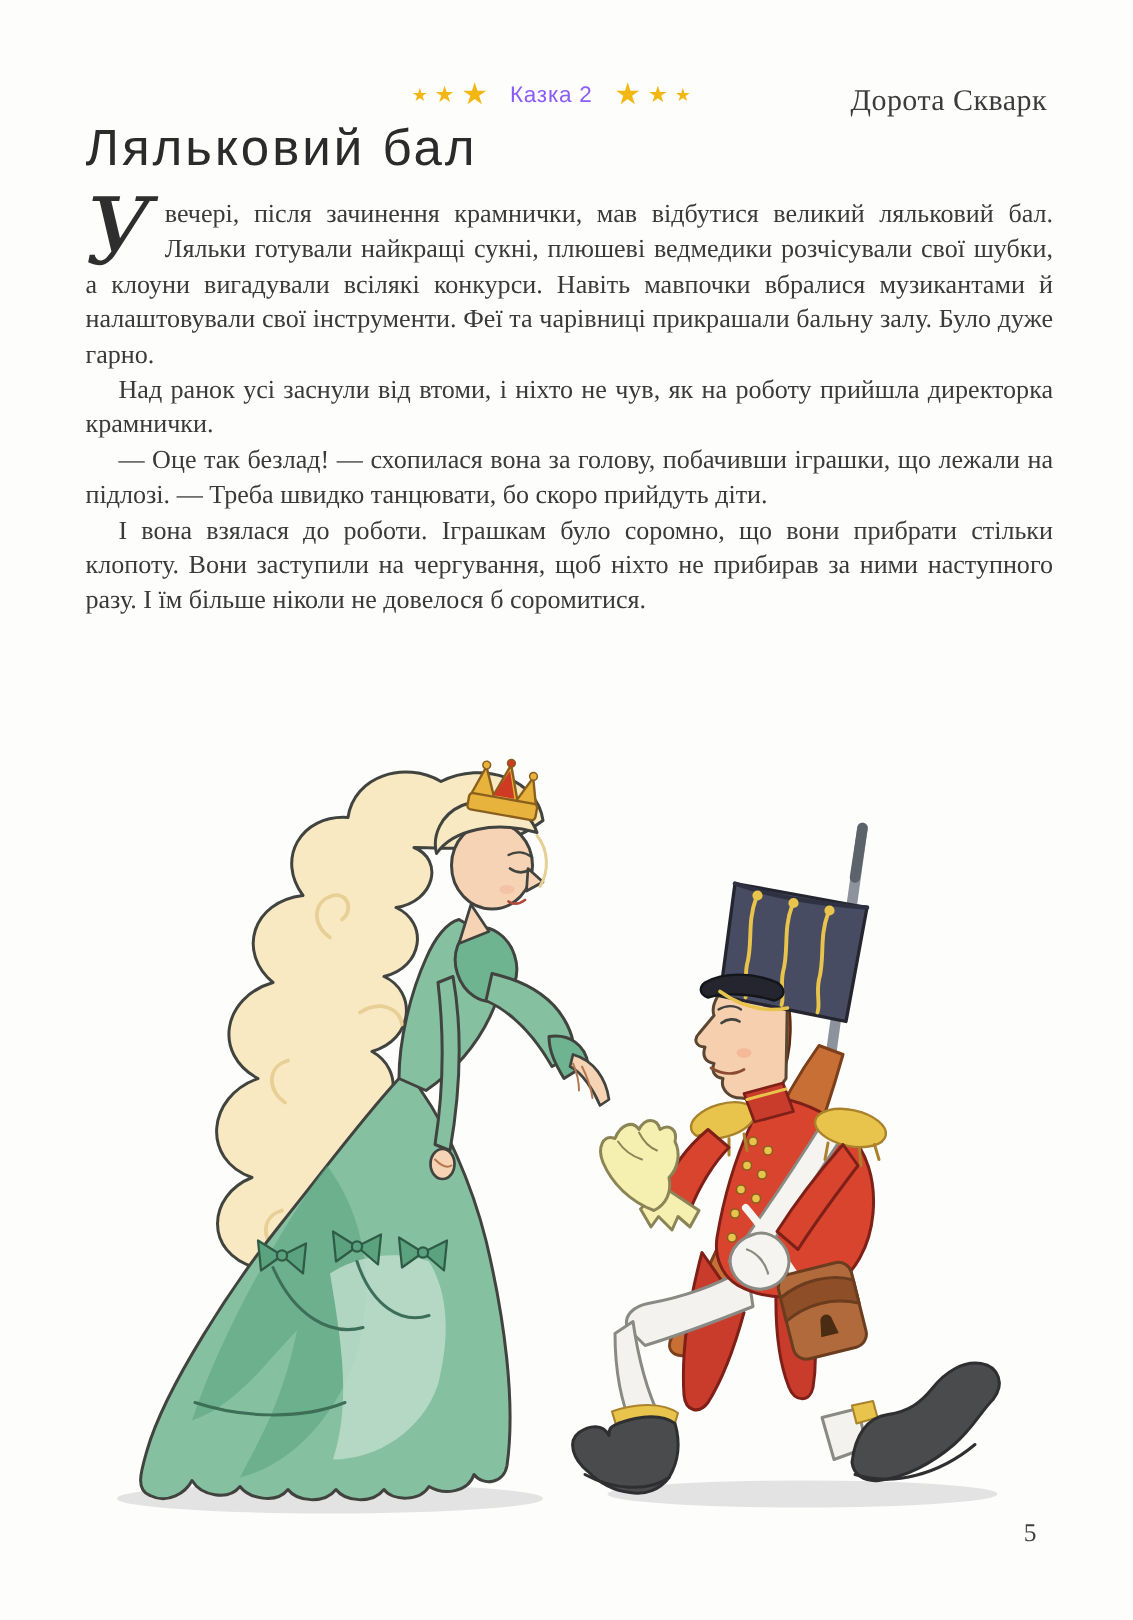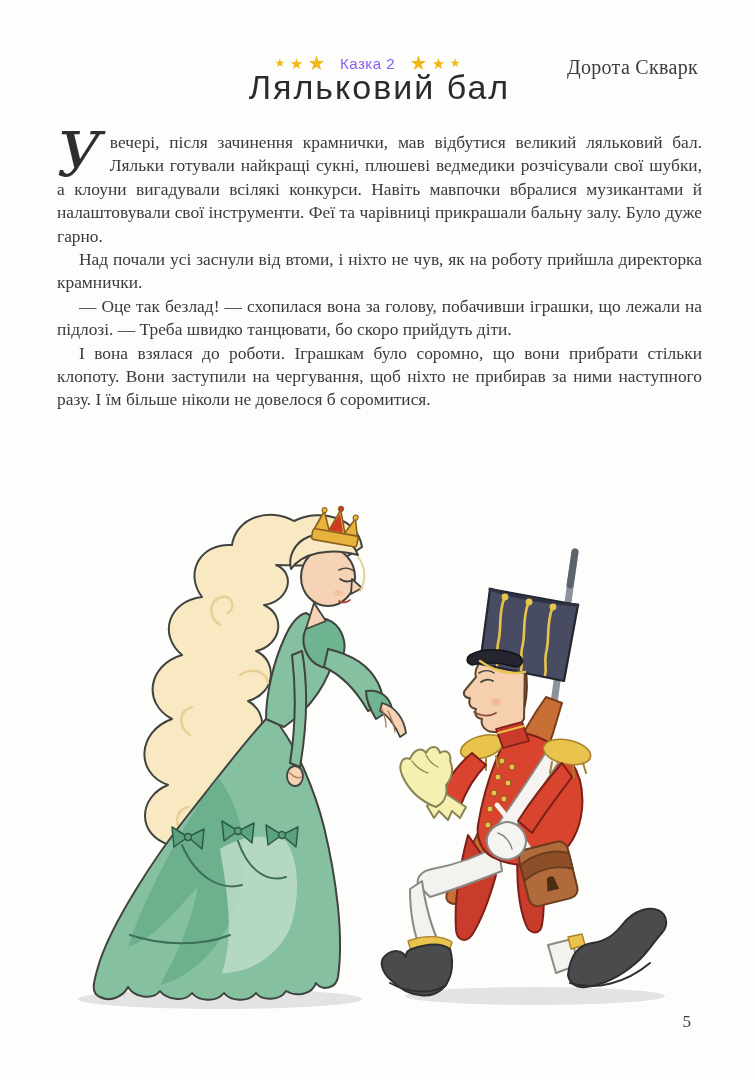--- a/index.html
+++ b/index.html
@@ -27,22 +27,21 @@
     display:inline-block;vertical-align:middle;
     font-size:15px;color:#8b5cf6;letter-spacing:.5px;
     margin:0 10px;
     text-align:right;
   }
   .author{
     position:absolute;top:56px;right:57px;
     font-size:20px;color:#3c3c3c;letter-spacing:.3px;
   }
   .title{
-    position:absolute;top:68px;left:57px;width:645px;
-    text-align:center;
+    position:absolute;top:80px;left:57px;width:645px;
     font-family:"Liberation Sans", sans-serif;
     font-size:34px;letter-spacing:2px;color:#2b2b2b;
   }
   
   .text-block{
     position:absolute;top:131px;left:57px;width:645px;
     font-size:17.4px;line-height:23.4px;
     text-align:justify;color:#3a3a3a;
   }
   .text-block p{margin:0;}
@@ -78,21 +77,21 @@
     <span class="tale-label">Казка 2</span>
     <span class="star s3">★</span>
     <span class="star s2">★</span>
     <span class="star s1">★</span>
   </div>
   <div class="author">Дорота Скварк</div>
   <h1 class="title" style="margin:0;font-weight:normal;">Ляльковий бал</h1>
 
   <div class="text-block">
     <p><span class="dropcap">У</span><span>вечері, після зачинення крамнички, мав відбутися великий ляльковий бал. Ляльки готували найкращі сукні, плюшеві ведмедики розчісували свої шубки, а клоуни вигадували всілякі конкурси. Навіть мавпочки вбралися музикантами й налаштовували свої інструменти. Феї та чарівниці прикрашали бальну залу. Було дуже гарно.</span></p>
-    <p class="indent">Над почали усі заснули від втоми, і ніхто не чув, як на роботу прийшла директорка крамнички.</p>
+    <p class="indent">Над ранок усі заснули від втоми, і ніхто не чув, як на роботу прийшла директорка крамнички.</p>
     <p class="indent">— Оце так безлад! — схопилася вона за голову, побачивши іграшки, що лежали на підлозі. — Треба швидко танцювати, бо скоро прийдуть діти.</p>
     <p class="indent">І вона взялася до роботи. Іграшкам було соромно, що вони прибрати стільки клопоту. Вони заступили на чергування, щоб ніхто не прибирав за ними наступного разу. І їм більше ніколи не довелося б соромитися.</p>
   </div>
 
   <div class="illustration">
     <svg viewBox="0 0 600 510" xmlns="http://www.w3.org/2000/svg" stroke-linejoin="round" stroke-linecap="round">
 
       <ellipse cx="150" cy="494" rx="142" ry="10" fill="#e3e3e3"></ellipse>
       <ellipse cx="465" cy="491" rx="130" ry="9" fill="#e3e3e3"></ellipse>
 

